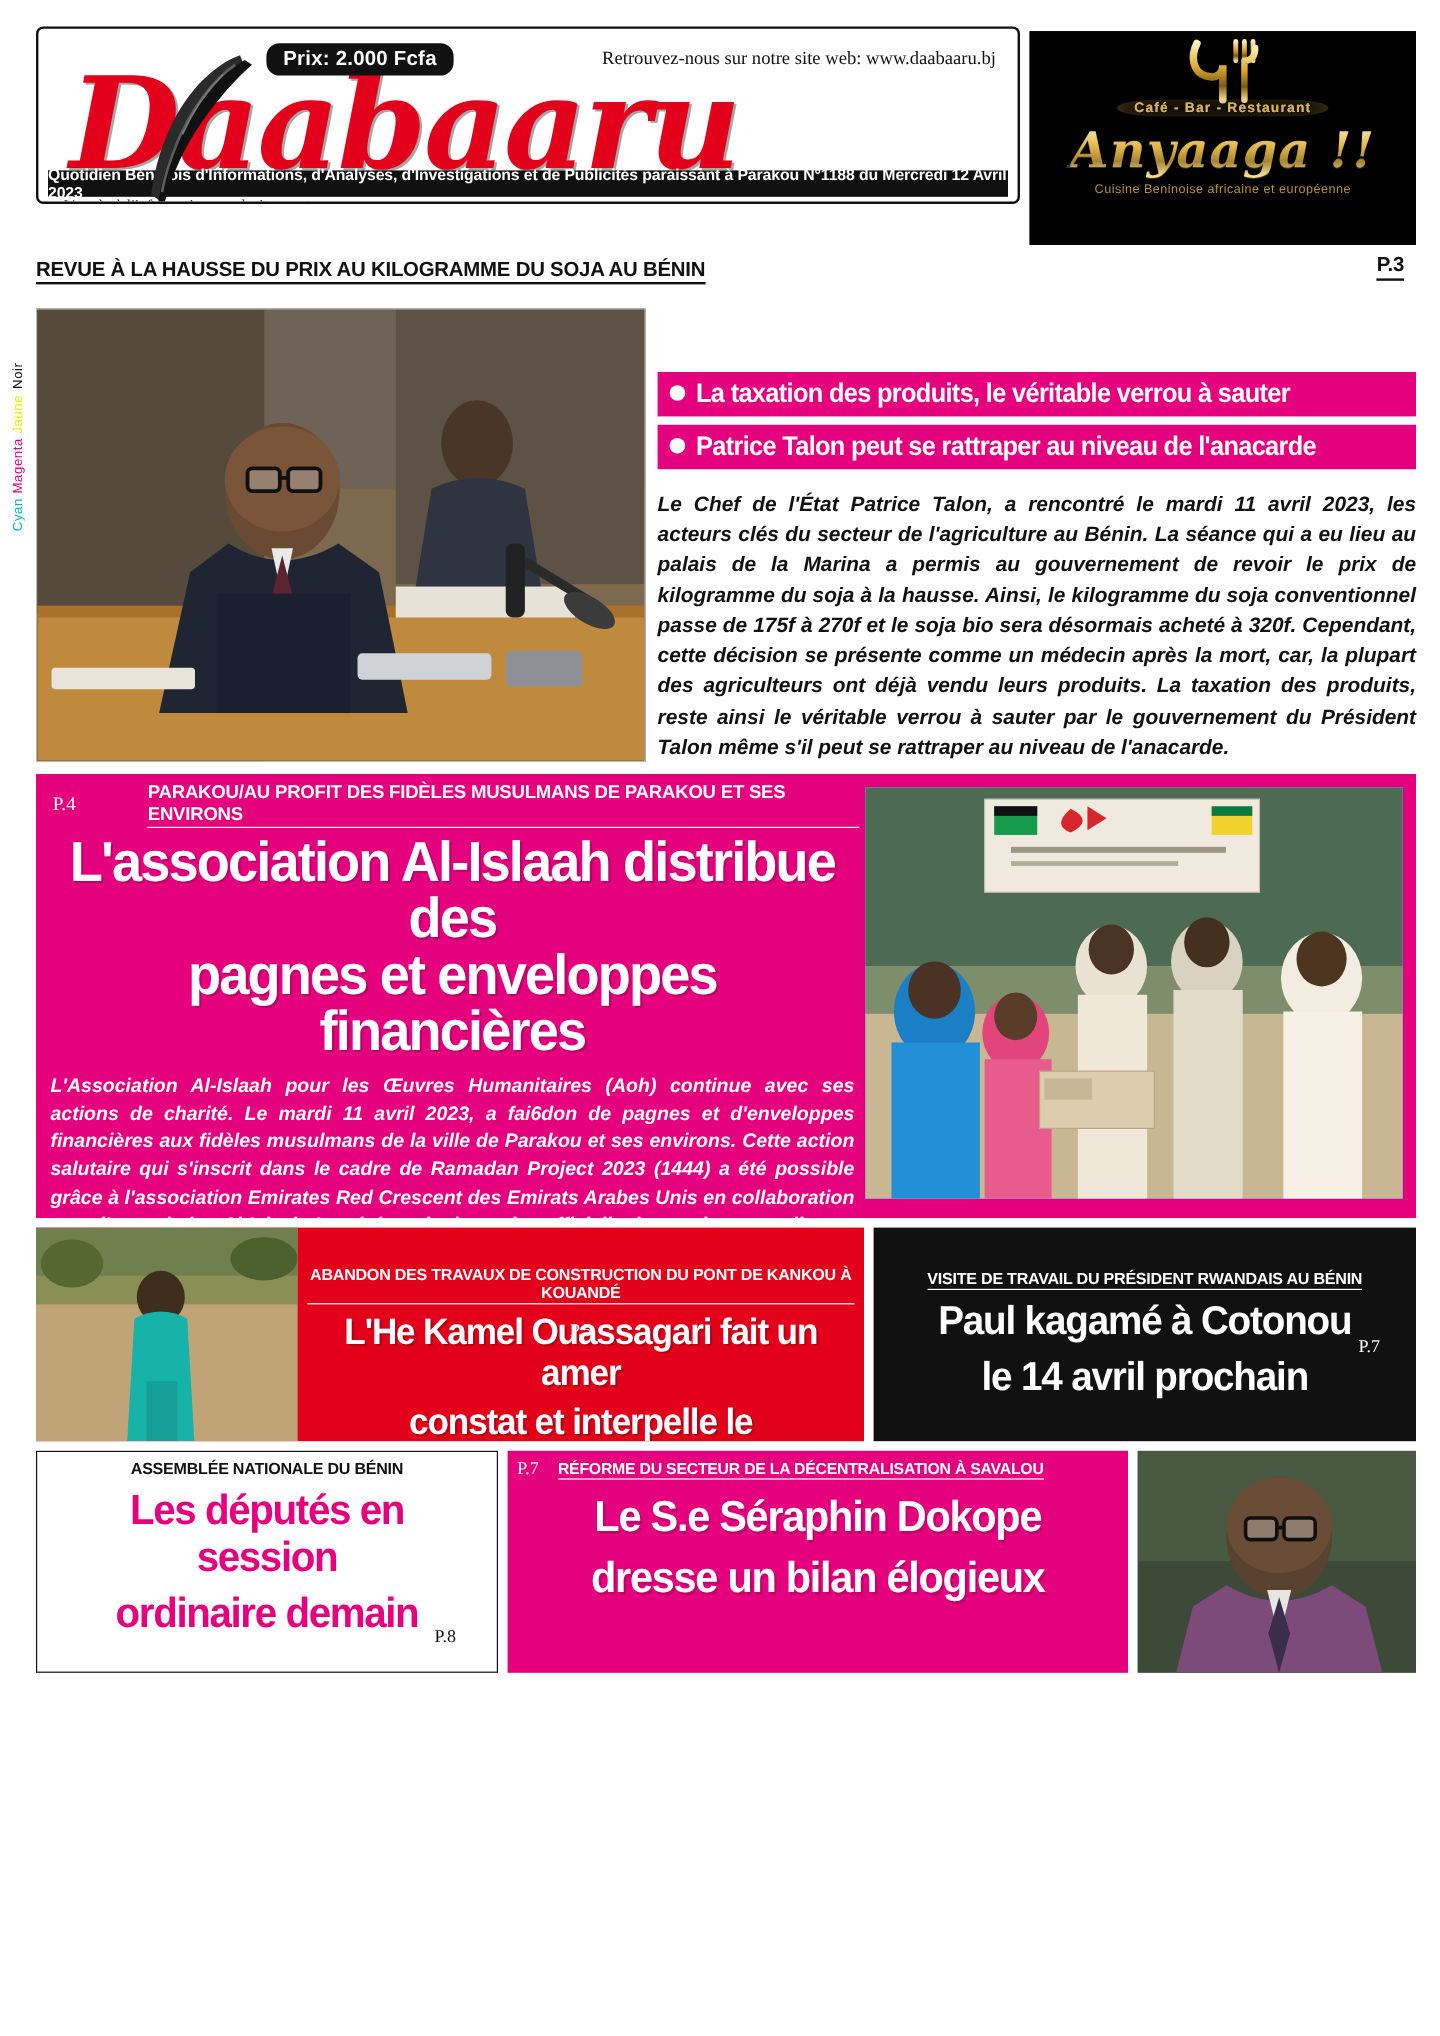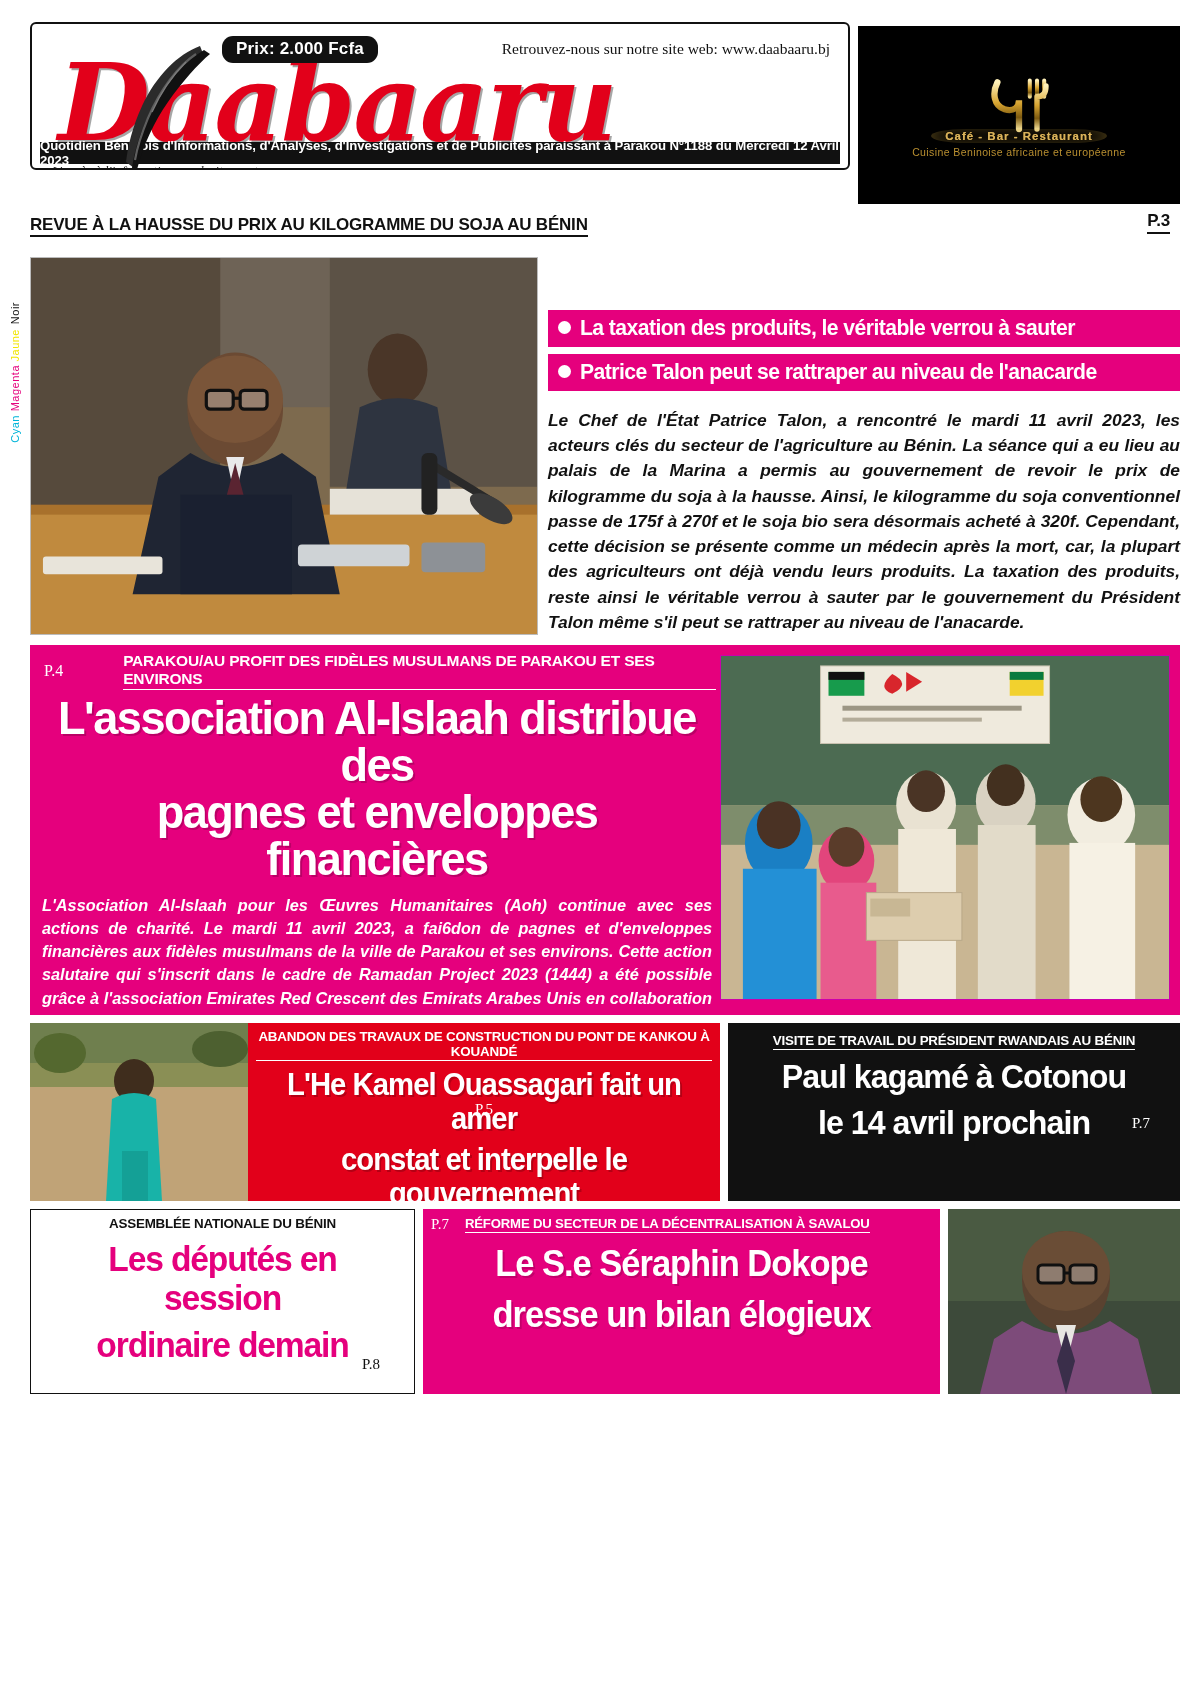--- a/index.html
+++ b/index.html
@@ -81,21 +81,21 @@
     font-size: 13.2px; font-weight: bold; letter-spacing: -.1px;
     font-family: "Liberation Sans", sans-serif;
   }
 
   
   #advert {
     position: absolute; left: 828px; top: 4px;
     width: 322px; height: 178px;
     background: #000; border: 1px solid #000;
     display: flex; flex-direction: column;
-    align-items: center; justify-content: center;
+    align-items: center; 
     overflow: hidden;
   }
   #ad-mark { width: 72px; height: 60px; margin-bottom: -4px; }
   #ad-cat {
     font-size: 11.5px; letter-spacing: 1px;
     color: #f0c75a; font-weight: bold;
     background: linear-gradient(#6b5010,#c9a13c 50%,#6b5010);
     -webkit-background-clip: text; background-clip: text; color: #d9b25c;
     border-radius: 40%/100%; padding: 1px 14px;
     box-shadow: inset 0 0 12px rgba(200,160,60,.35);
@@ -204,21 +204,21 @@
   
   #row3 { display: flex; gap: 8px; margin-top: 8px; height: 178px; }
   #r3-left { width: 690px; background: #e2001a; display: flex; overflow: hidden; }
   #r3-photo { width: 218px; height: 100%; position: relative; overflow: hidden; background:#9c8b6a; }
   #r3-txt { flex: 1; padding: 6px 8px 0; position: relative; }
   .r3-kicker {
     color: #fff; font-size: 13.4px; font-weight: bold; text-align: center;
     border-bottom: 1.5px solid #fff; display: inline-block;
     letter-spacing: -.2px; padding-bottom: 1px;
   }
-  .kicker-center { text-align: center; }
+  .kicker-center { text-align: center; margin-top: 26px; }
   .r3-head {
     color: #fff; font-weight: bold; font-size: 30.5px; line-height: 1.13;
     text-align: center; letter-spacing: -1px; margin-top: 6px;
     transform: scaleX(.96); transform-origin: center;
     text-shadow: 2px 2px 0 rgba(0,0,0,.2);
     font-family: "Liberation Sans", sans-serif;
   }
   #r3-p5 {
     position: absolute; left: 50%; top: 78px; transform: translateX(-50%);
     color: #fff; font-size: 15px; font-family: "Liberation Serif", serif;
@@ -322,20 +322,21 @@
               <stop offset="45%" stop-color="#d7a430"></stop>
             <stop offset="75%" stop-color="#7d5a10"></stop>
               <stop offset="100%" stop-color="#f0da90"></stop>
           </linearGradient>
         </defs>
         <path d="M16 10 C10 22 12 36 24 40 C34 43 40 38 40 30 L40 62" stroke="url(#gold)" stroke-width="7" fill="none" stroke-linecap="round"></path>
         <path d="M60 8 L60 26 M52 8 L52 26 M68 8 L68 26" stroke="url(#gold)" stroke-width="4.5" stroke-linecap="round"></path>
         <path d="M60 26 C68 26 70 20 70 14 M60 26 L60 62" stroke="url(#gold)" stroke-width="6" fill="none" stroke-linecap="round"></path>
       </svg>
       <div id="ad-cat">Café - Bar - Restaurant</div>
+      <div id="ad-name">Anyaaga !!</div>
       <div id="ad-sub">Cuisine Beninoise africaine et européenne</div>
     </div>
   </div>
 
   <div id="kicker">
     <span>REVUE À LA HAUSSE DU PRIX AU KILOGRAMME DU SOJA AU BÉNIN</span>
     <span id="kicker-page">P.3</span>
   </div>
 
 

